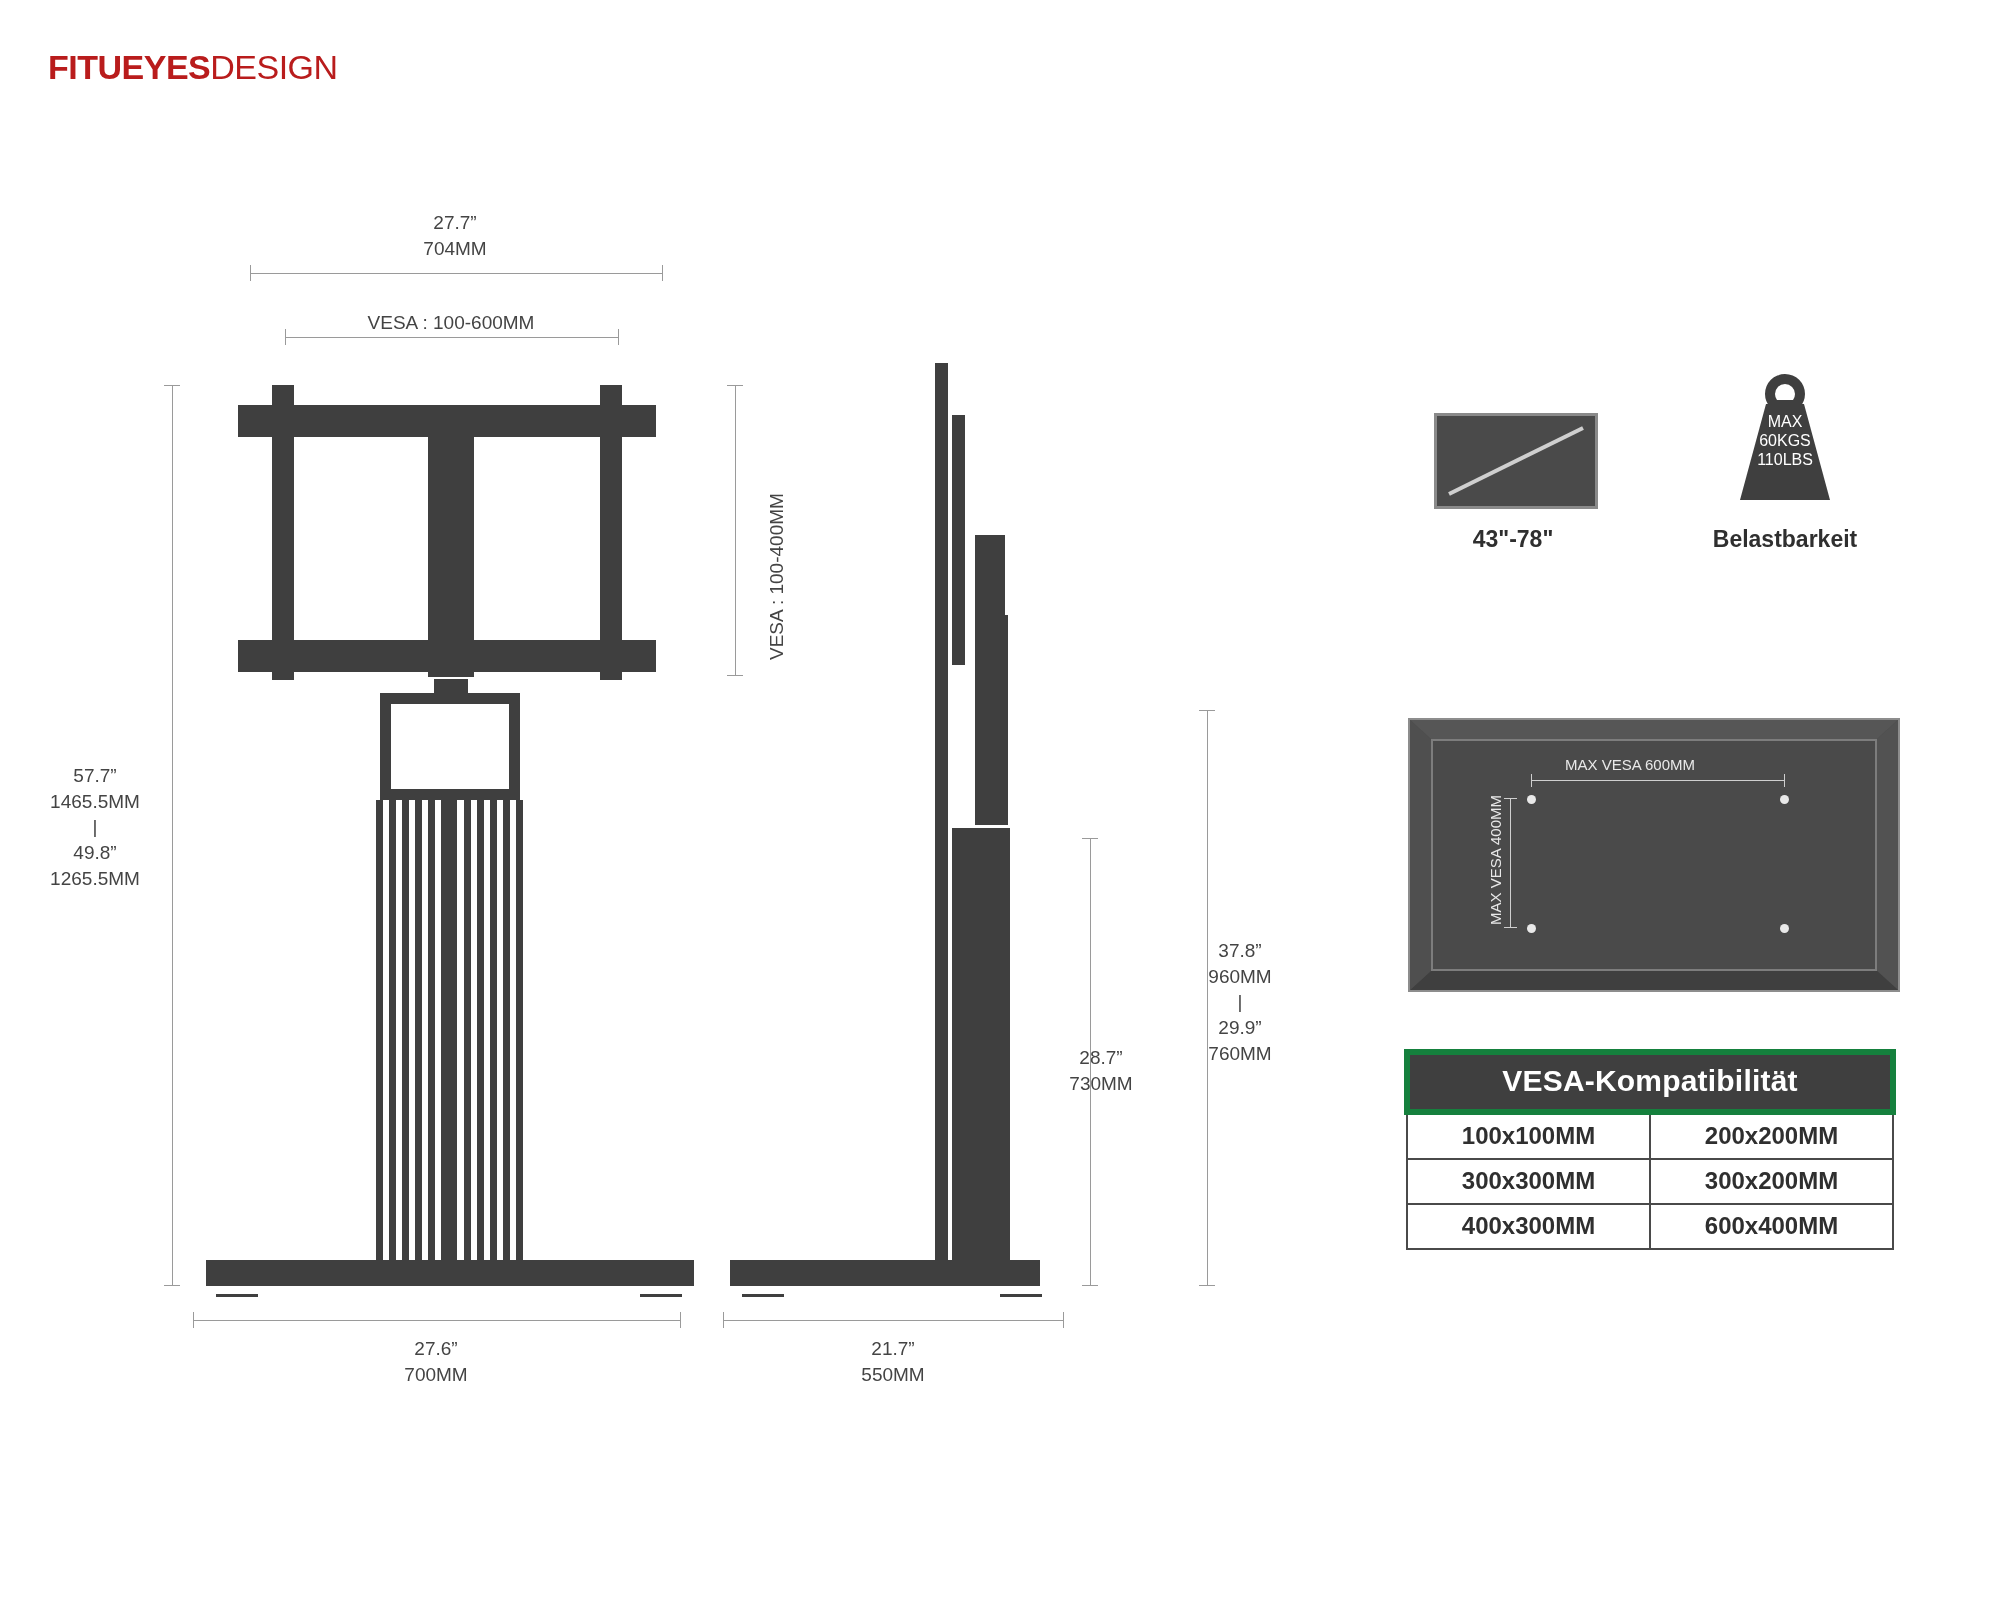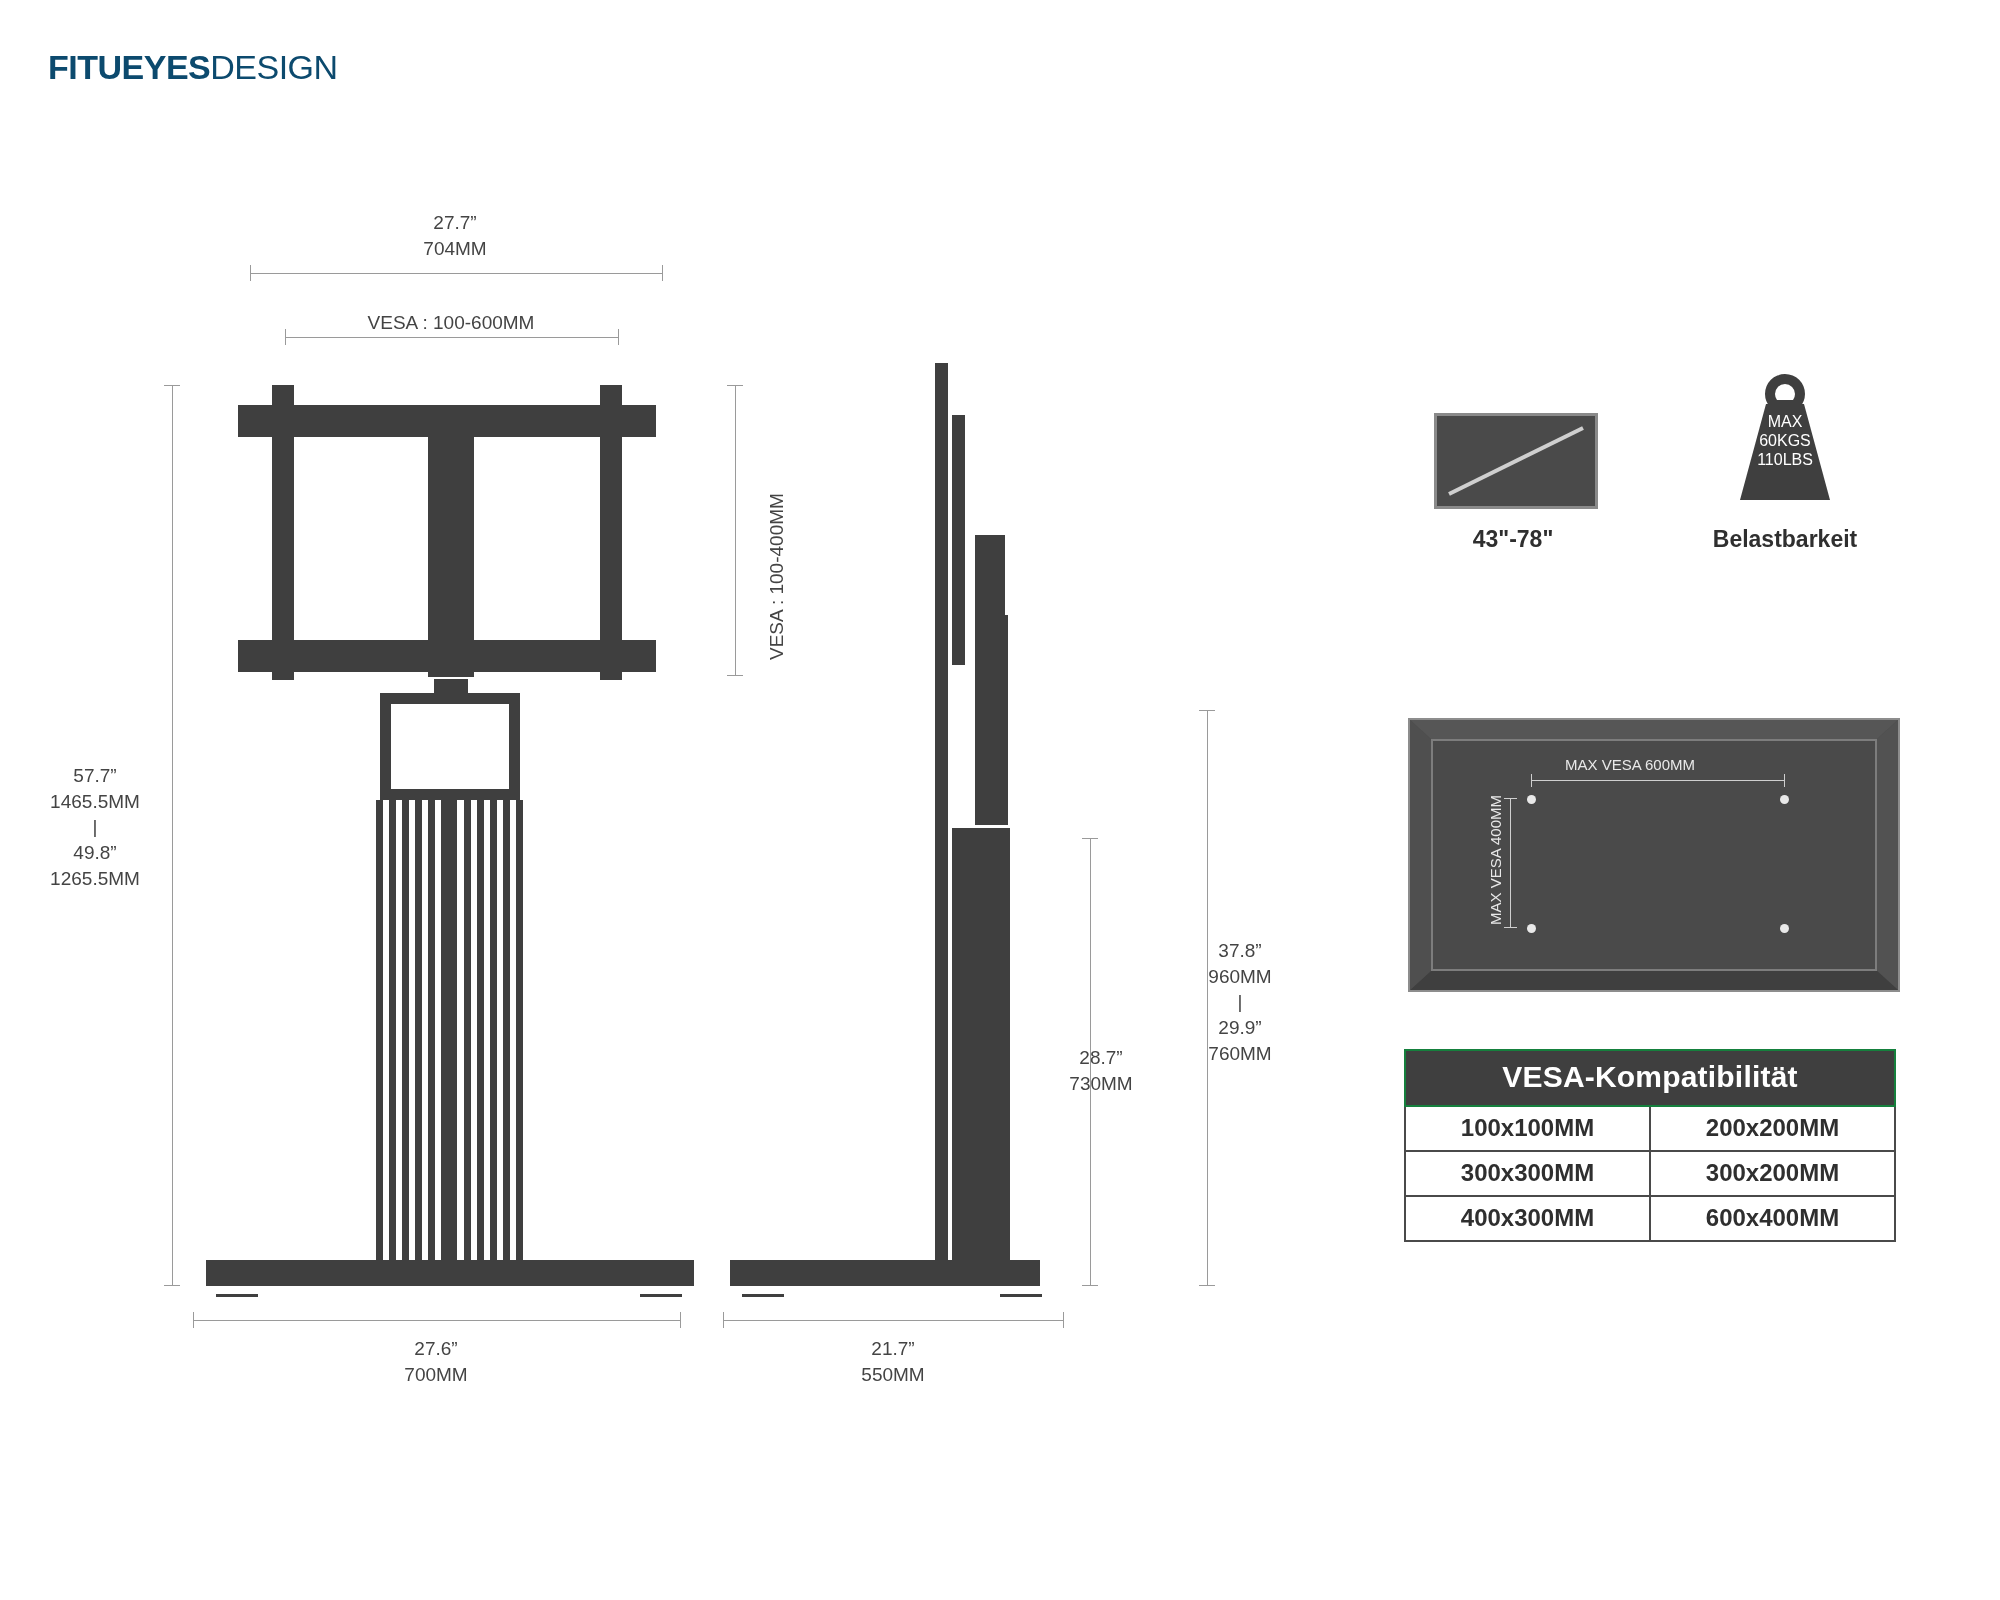--- a/index.html
+++ b/index.html
@@ -23,21 +23,21 @@
     background: #ffffff;
   }
 
   
   .brand {
     position: absolute;
     left: 48px;
     top: 48px;
     font-size: 34px;
     letter-spacing: -0.5px;
-    color: #0c4a6e;
+    color: #b91c1c;
     white-space: nowrap;
   }
   .brand .b1 { font-weight: bold; }
   .brand .b2 { font-weight: normal; }
 
   
   .dark { background: #3f3f3f; position: absolute; }
   .line-h { position: absolute; height: 1px; background: #9a9a9a; }
   .line-v { position: absolute; width: 1px; background: #9a9a9a; }
   .lbl {
@@ -136,21 +136,21 @@
     left: 1404px; top: 1049px;
     width: 492px;
     border-collapse: collapse;
   }
   .vesa-table th {
     background: #3f3f3f;
     color: #ffffff;
     font-size: 30px;
     font-weight: bold;
     padding: 9px 0 11px 0;
-    border: 2px solid #15803d;
+    border: 6px solid #15803d;
     letter-spacing: 0.2px;
   }
   .vesa-table td {
     border: 2px solid #4a4a4a;
     font-size: 24px;
     font-weight: bold;
     color: #2f2f2f;
     text-align: center;
     padding: 7px 0 8px 0;
     width: 50%;

